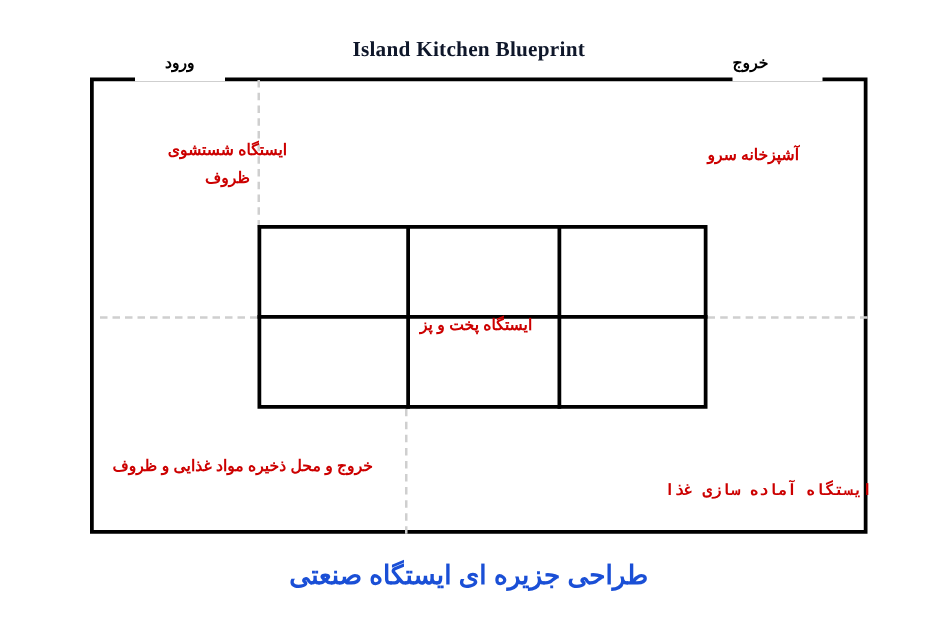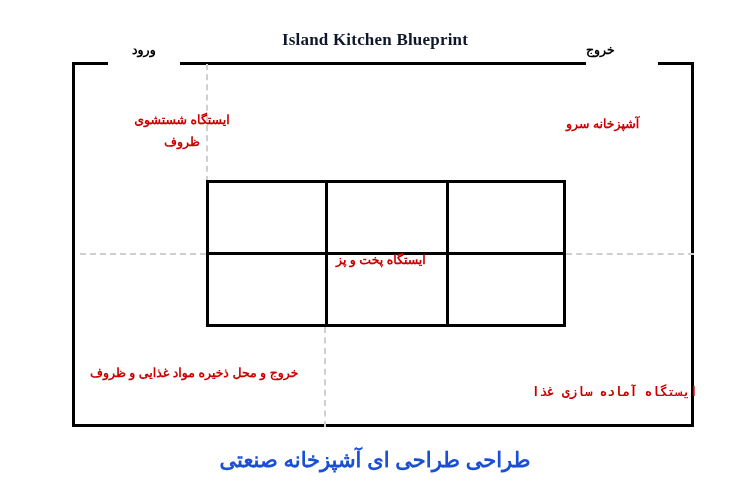--- a/index.html
+++ b/index.html
@@ -170,14 +170,14 @@
 
   <div class="label door entry">ورود</div>
   <div class="label door exit">خروج</div>
 
   <div class="label wash">ایستگاه شستشوی ظروف</div>
   <div class="label serve">آشپزخانه سرو</div>
   <div class="label cook">ایستگاه پخت و پز</div>
   <div class="label storage">خروج و محل ذخیره مواد غذایی و ظروف</div>
   <div class="label prep">ایستگاه آماده سازی غذا</div>
 
-  <div class="caption">طراحی طراحی ای آشپزخانه صنعتی</div>
+  <div class="caption">طراحی جزیره ای ایستگاه صنعتی</div>
 </div>
 
 </body></html>

